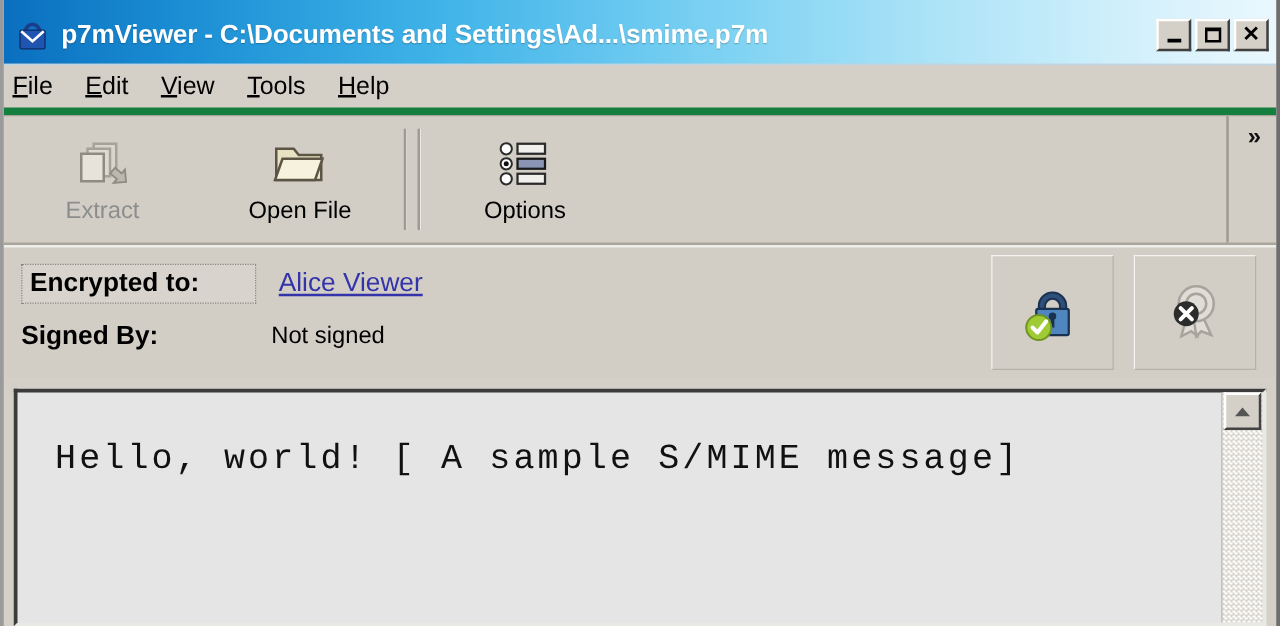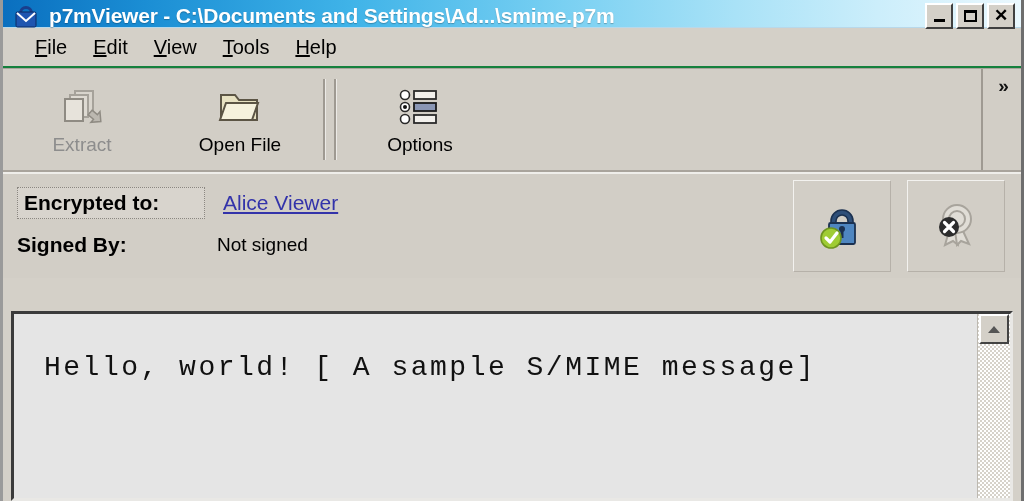--- a/index.html
+++ b/index.html
@@ -17,21 +17,21 @@
     overflow: hidden;
     background: #d4d0c8;
     border-left: 3px solid #9a9a9a;
     border-right: 3px solid #6e6e6e;
     box-sizing: border-box;
   }
 
   
   .titlebar {
     position: relative;
-    height: 28px;
+    height: 52px;
     background: linear-gradient(to right,
         #0a6fbf 0%, #1b8ed4 14%, #3fb3e8 34%,
         #79d0f2 55%, #a9e2f7 72%, #cceefb 86%, #eaf8fe 100%);
     display: flex;
     align-items: center;
     padding: 4px 6px 0 10px;
     box-sizing: border-box;
     border-bottom: 1px solid #b8d8ea;
   }
   .titlebar-left {
@@ -93,22 +93,22 @@
     color: #000;
     font-family: "Liberation Sans", sans-serif;
   }
 
   
   .menubar {
     height: 40px;
     background: #d4d0c8;
     display: flex;
     align-items: center;
-    padding-left: 32px;
-    border-bottom: 2px solid #15803d;
+    padding-left: 7px;
+    border-bottom: 6px solid #15803d;
     box-sizing: border-box;
   }
   .menu-item {
     font-size: 20px;
     color: #000;
     padding: 2px 14px 2px 0;
     margin-right: 12px;
     cursor: default;
     white-space: nowrap;
   }

